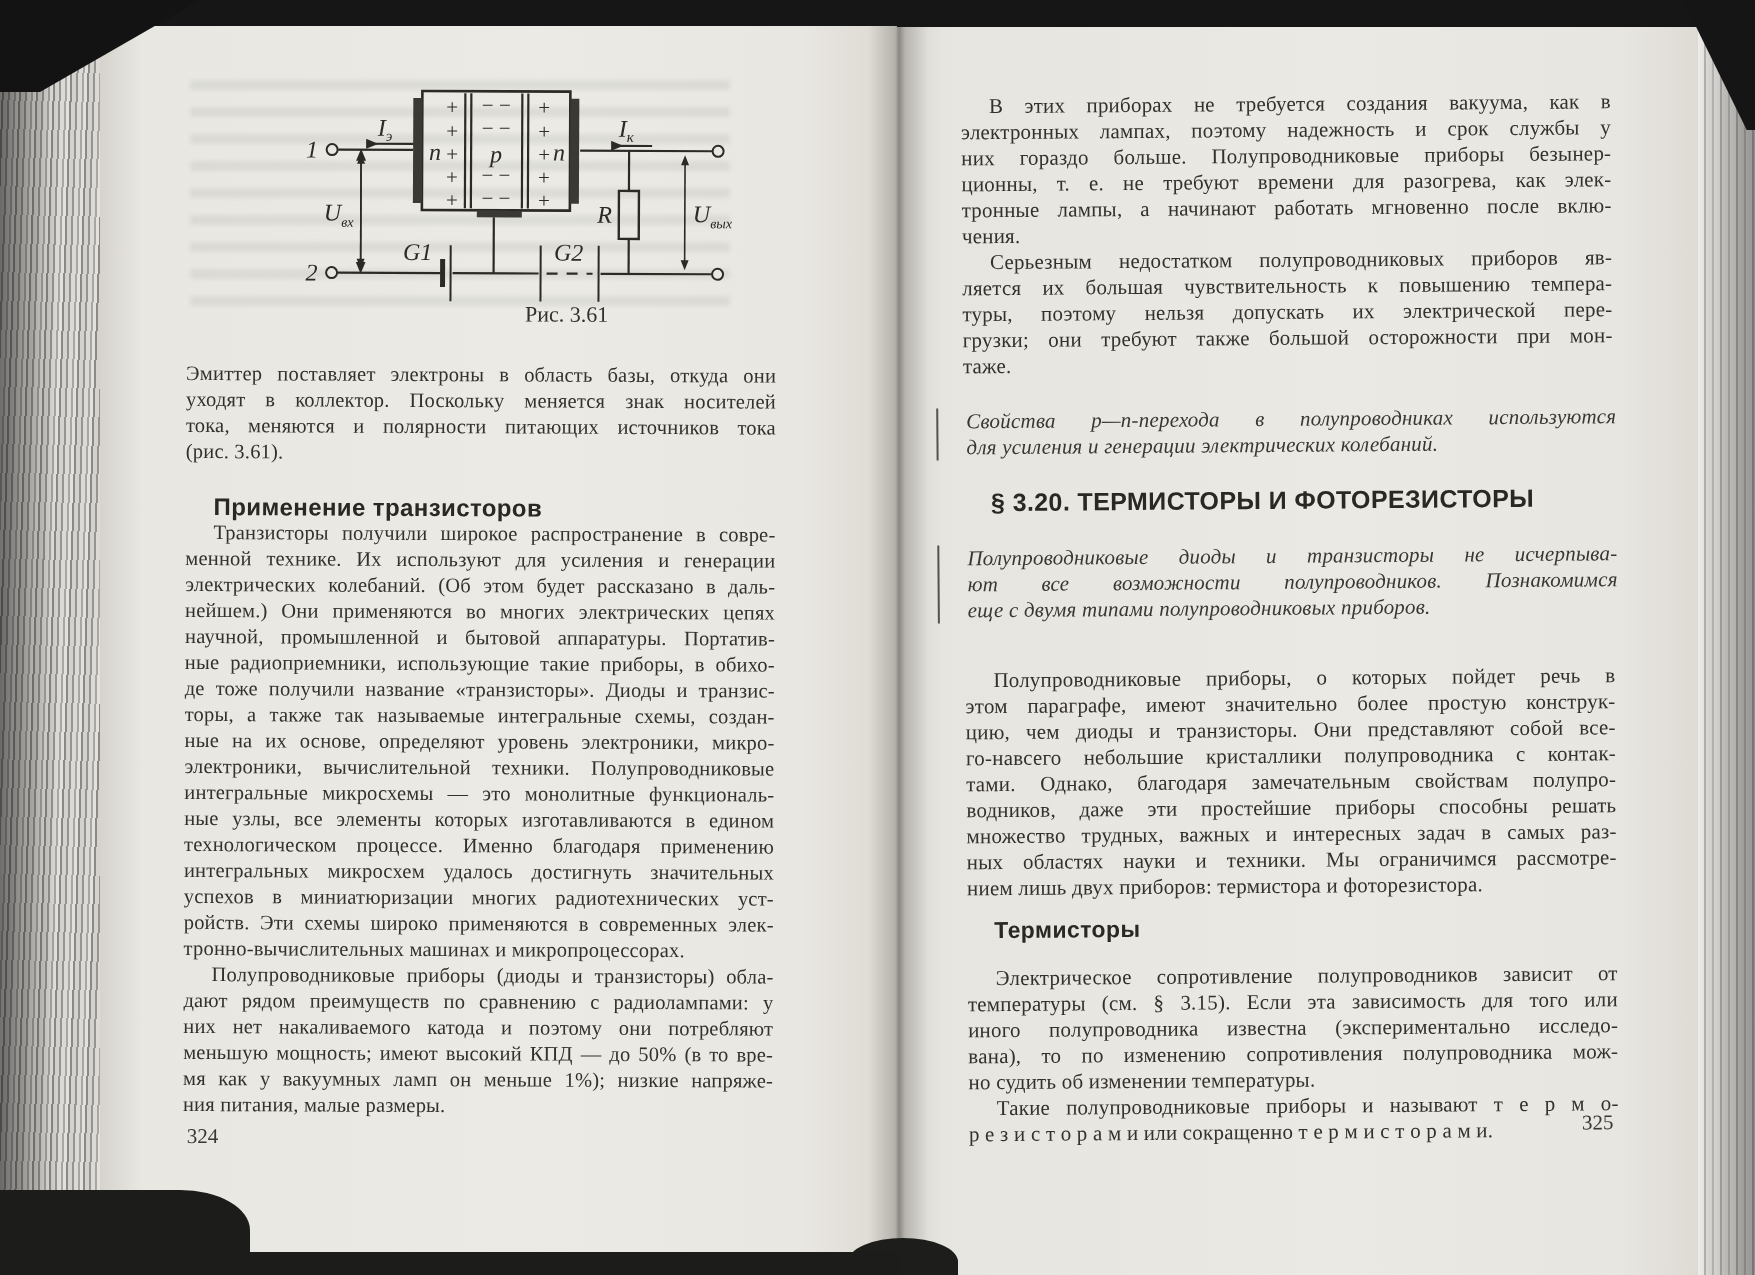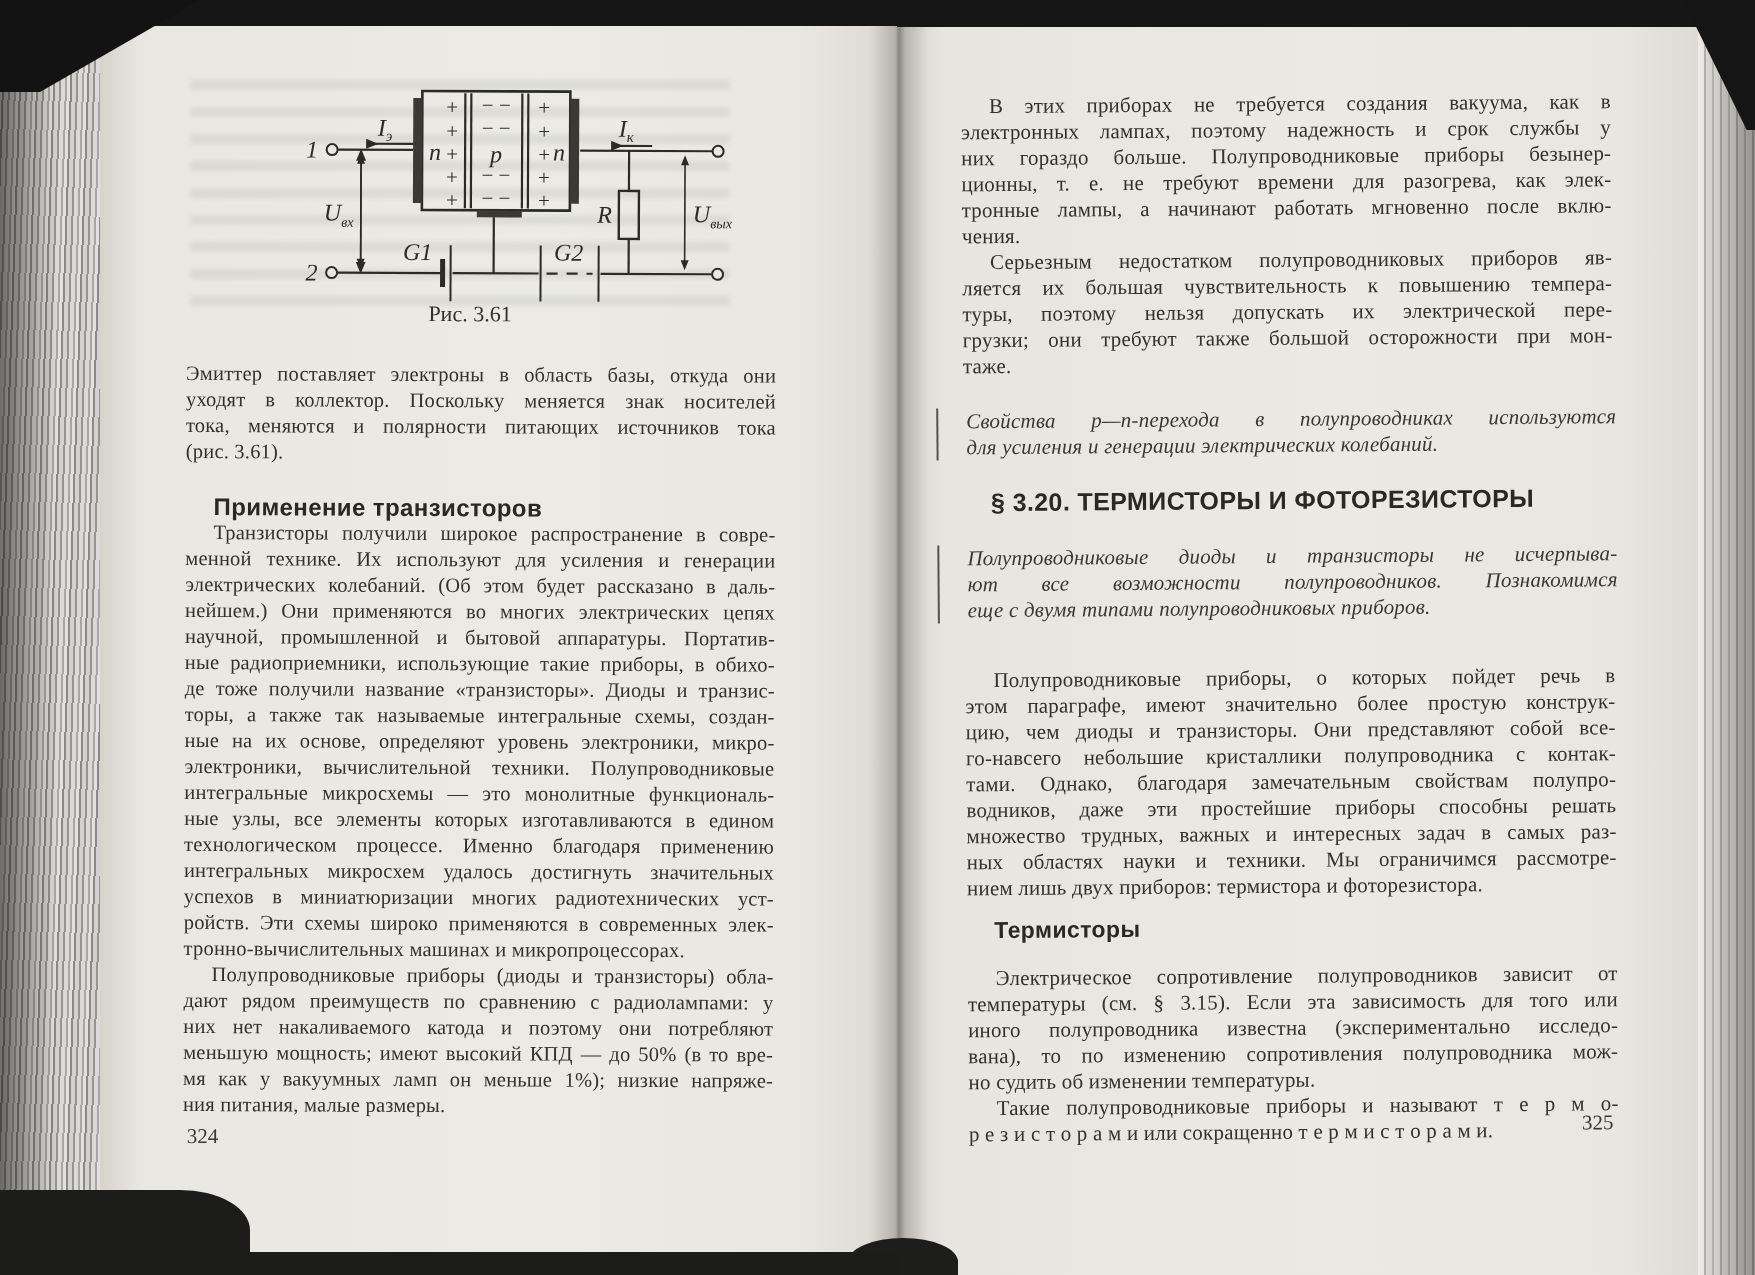--- a/index.html
+++ b/index.html
@@ -39,21 +39,21 @@
 
   
   .tblock{position:absolute;font-size:20.5px;line-height:26px;letter-spacing:.2px;}
   .tblock .tl{text-align:justify;text-align-last:justify;white-space:normal;}
   .tblock .tl-last{text-align-last:left;}
   .indent .tl:first-child{padding-left:28px;}
   .rp{font-size:21px;}
   .quote{font-style:italic;color:#3a3732;border-left:2px solid #55524c;padding-left:28px;}
   .hd{position:absolute;font-family:"Liberation Sans",sans-serif;font-weight:bold;color:#2a2823;letter-spacing:.4px;}
   .pagenum{position:absolute;font-size:21px;color:#3a3732;}
-  .caption{position:absolute;font-size:22px;color:#33302b;text-align:left;}
+  .caption{position:absolute;font-size:22px;color:#33302b;text-align:right;}
 
   
   svg text{font-family:"Liberation Serif",serif;fill:#2c2a26;}
   .it{font-style:italic;}
   .rot-l{transform:rotate(.25deg);}
   .rot-r{transform:rotate(-.45deg);}
 </style>
 </head>
 <body>
 

